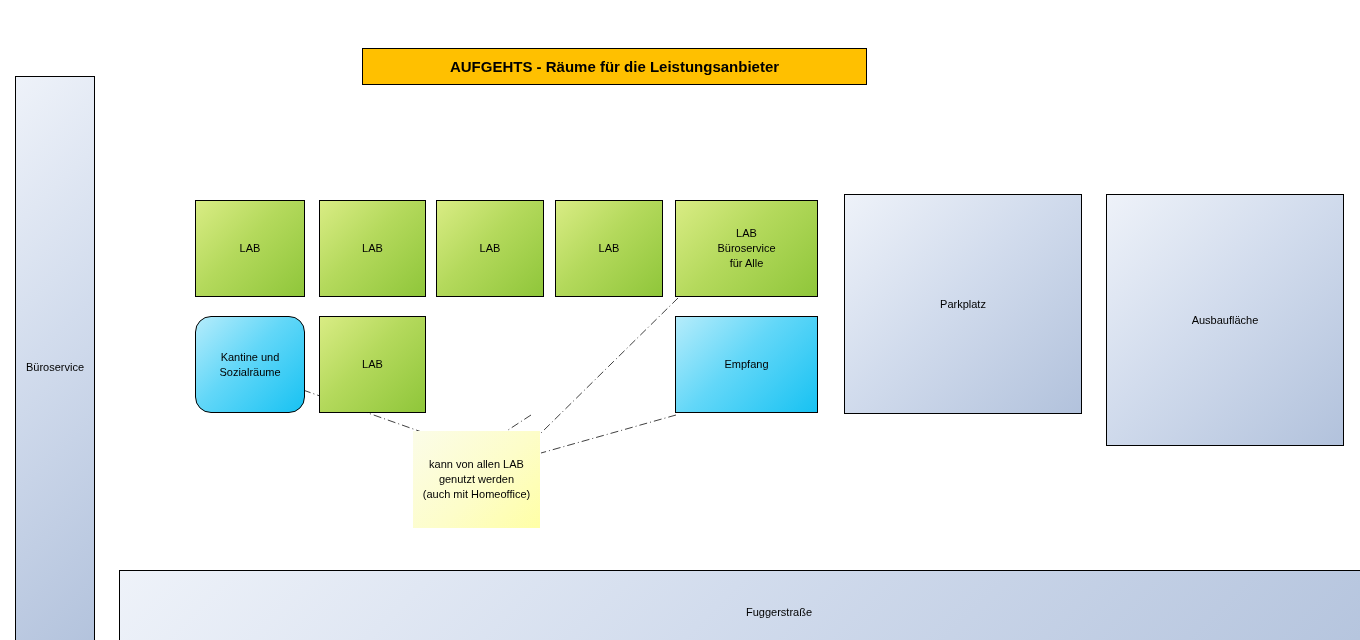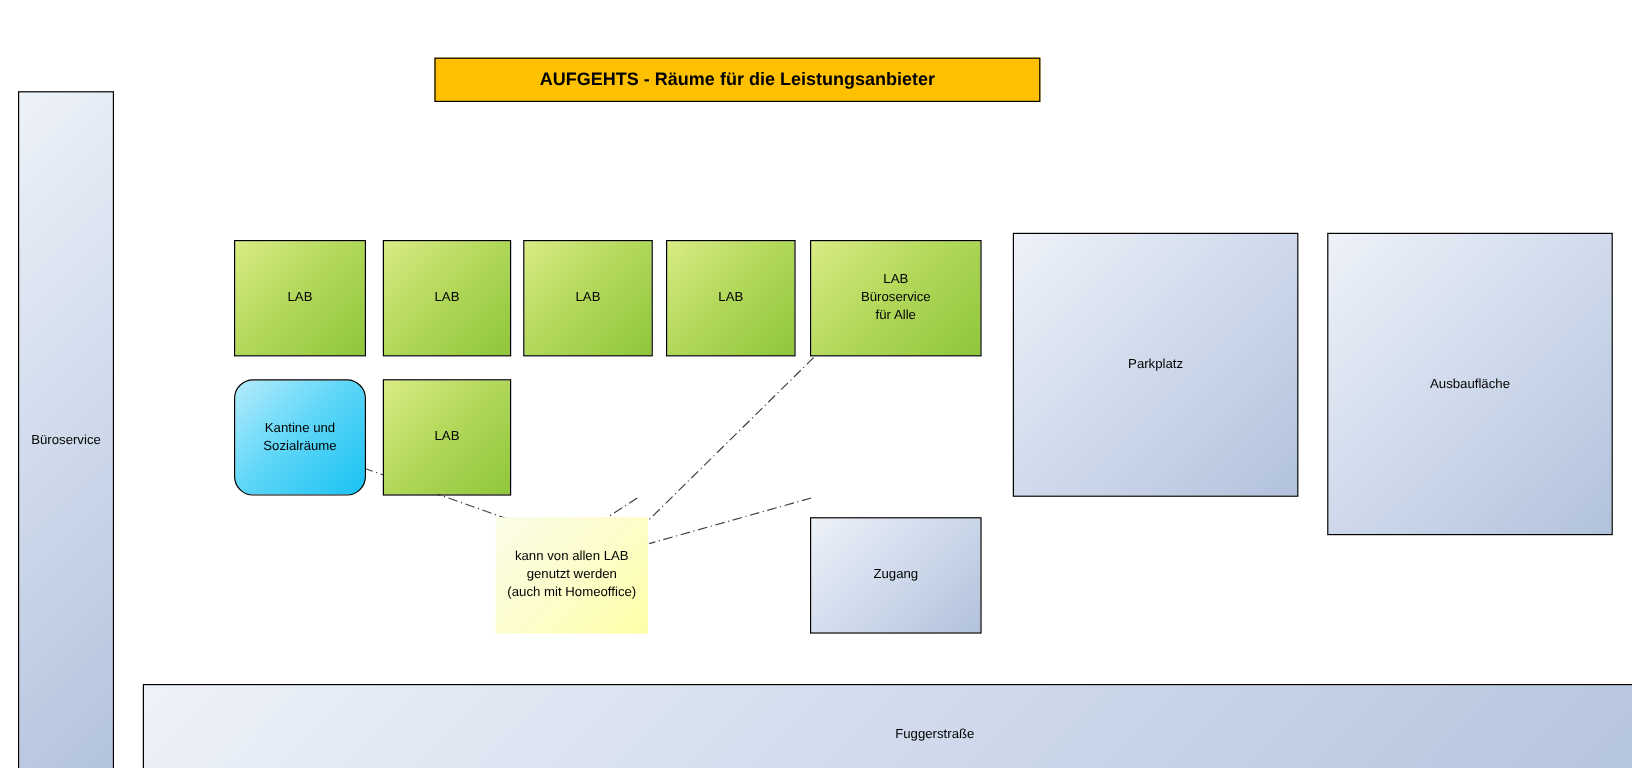--- a/index.html
+++ b/index.html
@@ -94,31 +94,31 @@
 für Alle</span>
   </div>
 
   <div class="box g-cyan" style="left:195px; top:284px; width:110px; height:97px;border-radius:16px;">
     <span class="box-label">Kantine und
 Sozialräume</span>
   </div>
   <div class="box g-green" style="left:319px; top:284px; width:107px; height:97px;">
     <span class="box-label">LAB</span>
   </div>
+  <div class="box g-cyan" style="left:675px; top:284px; width:143px; height:97px;">
+    <span class="box-label">Empfang</span>
+  </div>
 
   <div class="box g-lightblue" style="left:844px; top:162px; width:238px; height:220px;">
     <span class="box-label">Parkplatz</span>
   </div>
   <div class="box g-lightblue" style="left:1106px; top:162px; width:238px; height:252px;">
     <span class="box-label">Ausbaufläche</span>
   </div>
 
-  <div class="box g-lightblue" style="left:675px; top:399px; width:143px; height:97px;">
-    <span class="box-label">Zugang</span>
-  </div>
 
   <div class="box g-note" style="left:413px; top:399px; width:127px; height:97px;">
     <span class="box-label">kann von allen LAB
 genutzt werden
 (auch mit Homeoffice)</span>
   </div>
 
 </div>
 
 </body></html>

